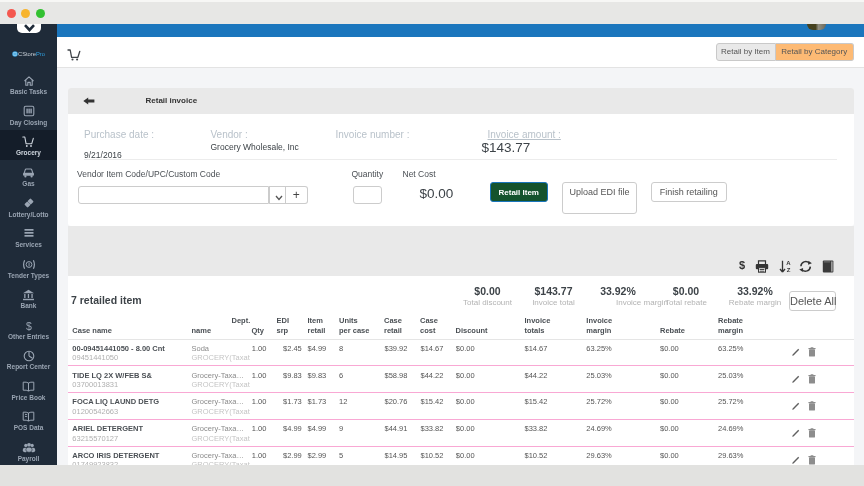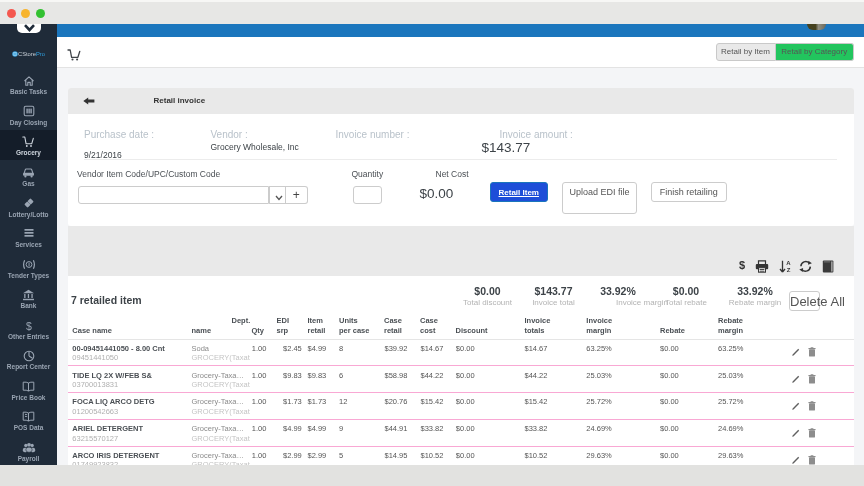--- a/index.html
+++ b/index.html
@@ -20,30 +20,30 @@
 .sitem .icn { display:flex; align-items:center; justify-content:center; height:13px; margin-top:5.5px; }
 .sitem .lbl { display:block; font-size:6.5px; font-weight:bold; margin-top:1px; white-space:nowrap; }
 
 #main { left:57px; top:24px; width:807px; height:441px; background:#f4f5f7; overflow:hidden; }
 #bluebar { left:0; top:0; width:807px; height:12.5px; background:#1b76bd; }
 #avatar { left:750px; top:0px; width:19px; height:5.5px; background:linear-gradient(90deg,#46421f 0%,#46421f 45%,#8f8d80 60%,#6b6858 100%); border-radius:0 0 8px 8px; }
 #header { left:0; top:12.5px; width:807px; height:31px; background:#fff; border-bottom:1px solid #e3e3e3; }
 #htitle { left:30px; top:7px; font-size:13.5px; color:#3b4045; white-space:nowrap; }
 .tabbtn { top:6.5px; height:17.5px; border:1px solid #c9c9c9; font-size:8px; color:#555; text-align:center; white-space:nowrap; line-height:16px; }
 #tb1 { left:658.5px; width:60px; background:#e9e9e9; border-radius:3px 0 0 3px; }
-#tb2 { left:718.5px; width:78.5px; background:#22c55e; border-left:none; border-radius:0 3px 3px 0; }
+#tb2 { left:718.5px; width:78.5px; background:#fdba74; border-left:none; border-radius:0 3px 3px 0; }
 
 #panel { left:10.5px; top:63.5px; width:786.5px; height:138.5px; background:#fff; border-radius:3px; }
 #panelhead { left:0; top:0; width:100%; height:26.5px; background:#e9e9e9; border-radius:3px 3px 0 0; font-size:8px; font-weight:bold; color:#333; }
 .flabel { font-size:10px; color:#b9c2ca; white-space:nowrap; }
 .fvalue { font-size:8.5px; color:#3d4348; white-space:nowrap; }
 .dlabel { font-size:8.5px; color:#4a4f54; white-space:nowrap; }
 .inbox { border:1px solid #ccc; background:#fff; }
 .btn { border:1px solid #ccc; background:#fff; color:#555; font-size:9px; text-align:center; border-radius:3px; white-space:nowrap; }
-.btn.blue { background:#1d4ed8; border-color:#1a75bc; color:#fff;text-decoration:underline; }
+.btn.blue { background:#14532d; border-color:#1a75bc; color:#fff; }
 
 #tcard { left:10.5px; top:202px; width:786.5px; height:239px; background:#fff; }
 #ttool { left:0; top:0; width:100%; height:50px; background:#e9e9e9; }
 .sumv { font-size:10.5px; font-weight:bold; color:#3d4348; text-align:center; top:58.5px; }
 .suml { font-size:8px; color:#b3b3b3; text-align:center; top:71.5px; }
 .th { font-size:7.5px; font-weight:bold; color:#4a4f54; }
 .trow { left:0; width:786.5px; border-bottom:1px solid #f9a8d4; }
 .c1 { font-size:7.5px; font-weight:bold; color:#4a4f54; }
 .c2 { font-size:7.5px; color:#b0b0b0; }
 .cd1 { font-size:7.5px; color:#8a8a8a; }
@@ -212,39 +212,39 @@
     </svg>
     <div id="tb1" class="abs tabbtn">Retail by Item</div>
     <div id="tb2" class="abs tabbtn">Retail by Category</div>
   </div>
 
   <div id="panel" class="abs">
     <div id="panelhead" class="abs">
         <svg class="abs" style="left:15.5px;top:9.5px;" width="12" height="8" viewBox="0 0 12 8">
           <path d="M0.3 4 L5.2 0.6 V2.6 H11.4 V5.4 H5.2 V7.4 Z" fill="#333"></path>
         </svg>
-        <span class="abs" style="left:50px;top:8.5px;padding-left:36px;">Retail invoice</span>
+        <span class="abs" style="left:42px;top:8.5px;padding-left:36px;">Retail invoice</span>
       </div>
     <div class="abs flabel" style="left:16.5px;top:41.5px;">Purchase date :</div>
     <div class="abs fvalue" style="left:16.5px;top:54px;margin-top:8px;">9/21/2016</div>
     <div class="abs flabel" style="left:143px;top:41.5px;">Vendor :</div>
     <div class="abs fvalue" style="left:143px;top:54px;">Grocery Wholesale, Inc</div>
     <div class="abs flabel" style="left:268px;top:41.5px;">Invoice number :</div>
-    <div class="abs flabel" style="left:432px;top:41.5px;">Invoice amount :</div>
+    <div class="abs flabel" style="left:420px;top:41.5px;text-decoration:underline;">Invoice amount :</div>
     <div class="abs fvalue" style="left:414px;top:52px;font-size:13.5px;">$143.77</div>
     <div class="abs" style="left:16.5px;top:71px;width:753px;height:1px;background:#ececec;"></div>
     <div class="abs dlabel" style="left:9.5px;top:81px;">Vendor Item Code/UPC/Custom Code</div>
     <div class="abs inbox" style="left:10.5px;top:98px;width:191px;height:18px;border-radius:3px 0 0 3px;"></div>
     <div class="abs inbox" style="left:201.5px;top:98px;width:17px;height:18px;"><svg style="margin:6px 0 0 4.5px;" width="8" height="6" viewBox="0 0 8 6">
           <path d="M1 1 L4 4.5 L7 1" stroke="#555" stroke-width="1.3" fill="none"></path>
         </svg></div>
     <div class="abs inbox" style="left:218.5px;top:98px;width:21.5px;height:18px;border-left:none;border-radius:0 3px 3px 0;text-align:center;font-size:12px;color:#444;line-height:16.5px;">+</div>
     <div class="abs dlabel" style="left:284px;top:81px;">Quantity</div>
     <div class="abs inbox" style="left:285.5px;top:98px;width:29px;height:18px;border-radius:3px;"></div>
-    <div class="abs dlabel" style="left:368px;top:81px;">Net Cost</div>
+    <div class="abs dlabel" style="left:335px;top:81px;">Net Cost</div>
     <div class="abs fvalue" style="left:352px;top:98px;font-size:13.5px;">$0.00</div>
     <div class="abs btn blue" style="left:422.5px;top:94.5px;width:57.5px;height:20px;line-height:19px;font-weight:bold;font-size:8px;">Retail Item</div>
     <div class="abs btn" style="left:494.5px;top:94.5px;width:75px;height:32px;line-height:19px;">Upload EDI file</div>
     <div class="abs btn" style="left:583.5px;top:94.5px;width:75.5px;height:20px;line-height:19px;">Finish retailing</div>
   </div>
 
   <div id="tcard" class="abs">
     <div id="ttool" class="abs"></div>
     <span class="abs ticon" style="left:671.5px;top:33px;font-size:11px;font-weight:bold;color:#333;">$</span>
     <svg class="abs ticon" style="left:687px;" width="14" height="13" viewBox="0 0 14 13">
@@ -274,21 +274,21 @@
 <div class="abs sumv" style="left:370.0px;width:100px;">$0.00</div>
 <div class="abs suml" style="left:370.0px;width:100px;">Total discount</div>
 <div class="abs sumv" style="left:436.0px;width:100px;">$143.77</div>
 <div class="abs suml" style="left:436.0px;width:100px;">Invoice total</div>
 <div class="abs sumv" style="left:500.5px;width:100px;">33.92%</div>
 <div class="abs suml" style="left:500.5px;width:100px;text-align:right;">Invoice margin</div>
 <div class="abs sumv" style="left:568.5px;width:100px;">$0.00</div>
 <div class="abs suml" style="left:568.5px;width:100px;">Total rebate</div>
 <div class="abs sumv" style="left:637.5px;width:100px;">33.92%</div>
 <div class="abs suml" style="left:637.5px;width:100px;">Rebate margin</div>
-    <div class="abs btn" style="left:721.5px;top:64.5px;width:31px;height:20.5px;line-height:19.5px;font-size:13px;">Delete All</div>
+    <div class="abs btn" style="left:721.5px;top:64.5px;width:47px;height:20.5px;line-height:19.5px;font-size:11px;">Delete All</div>
 <span class="abs th" style="left:4.8px;top:99.7px;">Case name</span>
 <span class="abs th" style="left:124px;top:89.5px;padding-left:40px;">Dept.</span>
 <span class="abs th" style="left:124px;top:99.7px;">name</span>
 <span class="abs th" style="left:184px;top:99.7px;">Qty</span>
 <span class="abs th" style="left:209px;top:89.5px;">EDI</span>
 <span class="abs th" style="left:209px;top:99.7px;">srp</span>
 <span class="abs th" style="left:240px;top:89.5px;">Item</span>
 <span class="abs th" style="left:240px;top:99.7px;">retail</span>
 <span class="abs th" style="left:271.5px;top:89.5px;">Units</span>
 <span class="abs th" style="left:271.5px;top:99.7px;">per case</span>
@@ -349,21 +349,21 @@
 <svg class="abs" style="left:723px;top:8px;" width="10" height="10" viewBox="0 0 10 10">
           <path d="M1.2 8.8 L1.6 7.4 L7.2 1.8 L8.2 2.8 L2.6 8.4 Z" fill="#606060"></path>
         </svg>
 <svg class="abs" style="left:740px;top:8px;" width="8" height="10" viewBox="0 0 8 10">
           <rect x="1" y="2.2" width="6" height="7.4" rx="0.9" fill="#8d8d8d"></rect>
           <rect x="0.3" y="1" width="7.4" height="1.2" rx="0.6" fill="#8d8d8d"></rect>
           <rect x="2.5" y="0.2" width="3" height="1" rx="0.5" fill="#8d8d8d"></rect>
         </svg>
 </div>
 <div class="abs trow" style="top:166.8px;height:26.9px;">
-<span class="abs c1" style="left:4.8px;top:4.7px;">FOCA LIQ ARCO DETG</span>
+<span class="abs c1" style="left:4.8px;top:4.7px;">FOCA LIQ LAUND DETG</span>
 <span class="abs c2" style="left:4.8px;top:13.9px;">01200542663</span>
 <span class="abs cd1" style="left:124px;top:4.7px;">Grocery-Taxa…</span>
 <span class="abs cd2" style="left:124px;top:13.9px;">GROCERY(Taxat</span>
 <span class="abs cn" style="left:184.3px;top:4.7px;">1.00</span>
 <span class="abs cn" style="left:215.5px;top:4.7px;">$1.73</span>
 <span class="abs cn" style="left:240px;top:4.7px;">$1.73</span>
 <span class="abs cn" style="left:271.5px;top:4.7px;">12</span>
 <span class="abs cn" style="left:317px;top:4.7px;">$20.76</span>
 <span class="abs cn" style="left:353px;top:4.7px;">$15.42</span>
 <span class="abs cn" style="left:388.3px;top:4.7px;">$0.00</span>

